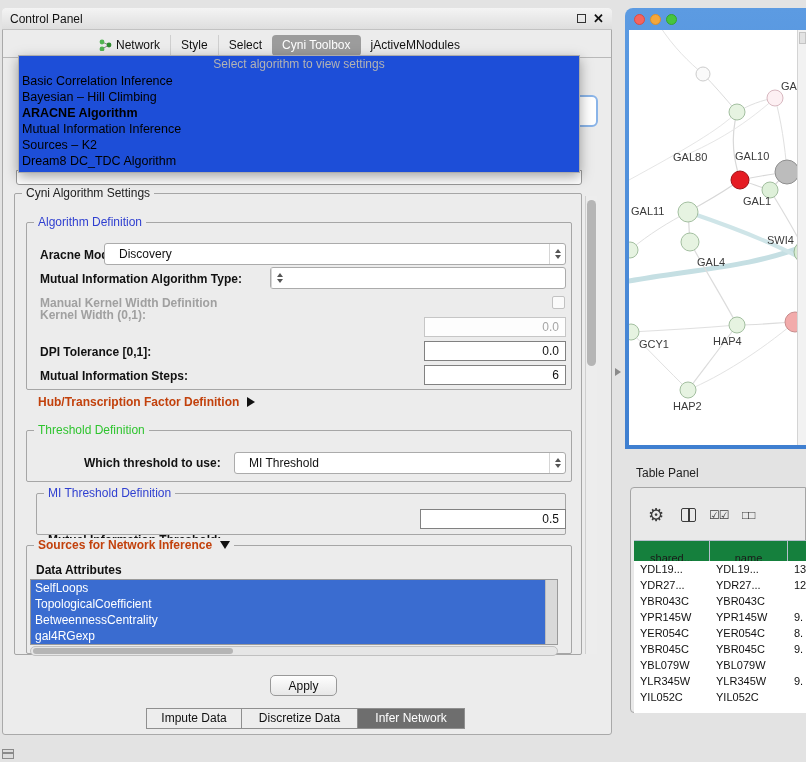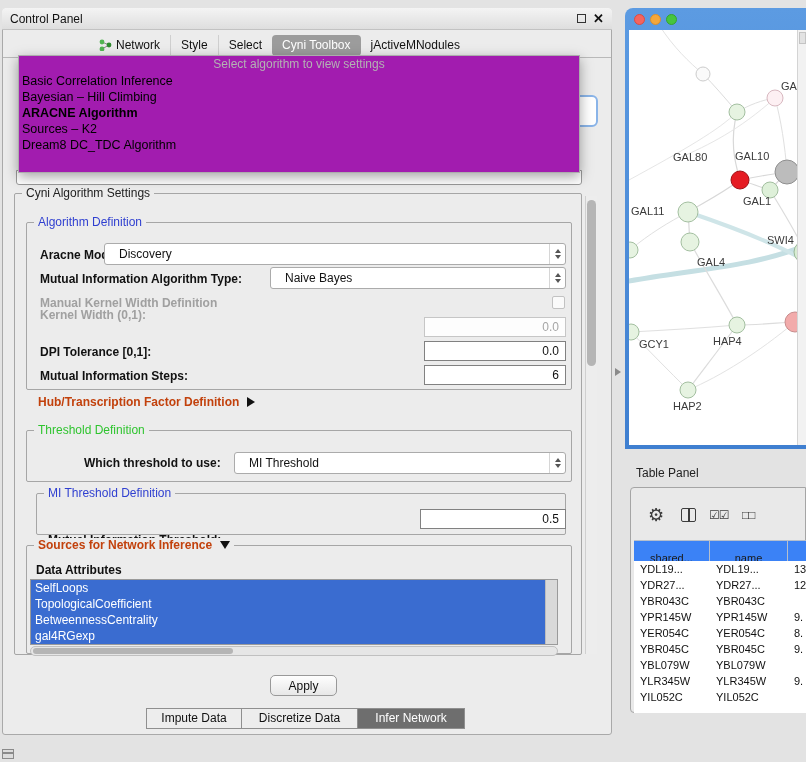--- a/index.html
+++ b/index.html
@@ -15,21 +15,21 @@
   .float-ic{position:absolute;right:26px;top:6px;width:9px;height:9px;border:1.5px solid #333}
   .close-ic{position:absolute;right:8px;top:3px;font-size:13px;font-weight:bold;color:#111}
 
   .tabbar{left:3px;top:33px;width:608px;height:25px;border-bottom:1px solid #b9b9b9;display:flex;align-items:center;padding-left:86px}
   .tab{height:21px;line-height:21px;padding:0 10px;font-size:12px;color:#111;white-space:nowrap;display:flex;align-items:center;gap:4px}
   .tab + .tab{border-left:1px solid #cfcfcf}
   .tab.active{background:#9c9c9c;color:#fff;border-radius:4px;border-left:none}
   .tab.after-active{border-left:none}
 
   
-  .popup{left:18px;top:55px;width:562px;height:118px;background:#a21caf;border:1px solid #acacac;box-shadow:0 4px 12px rgba(0,0,0,.35);z-index:60;font-size:12.5px}
+  .popup{left:18px;top:55px;width:562px;height:118px;background:#1d4ed8;border:1px solid #acacac;box-shadow:0 4px 12px rgba(0,0,0,.35);z-index:60;font-size:12.5px}
   .popup .prompt{color:#b3b3b3;text-align:center;height:17px;line-height:17px;font-size:12px}
   .popup .item{height:16px;line-height:16px;padding-left:3px;color:#000}
   .popup .item.sel{font-weight:bold}
 
   .combo-sliver{left:16px;top:170px;width:566px;height:15px;background:#fff;border:1px solid #9a9a9a;border-radius:0 0 3px 3px;z-index:5}
   .focus-box{left:558px;top:95px;width:40px;height:32px;background:#fff;border:2px solid #8ab4e8;border-radius:6px;z-index:4}
 
   .grp{position:absolute;border:1px solid #a6a6a6;border-radius:2px}
   .grp-title{position:absolute;top:-8px;left:8px;background:#ececec;padding:0 4px;font-size:12px;color:#222;white-space:nowrap}
   .blue{color:#2f3fd0}
@@ -80,21 +80,21 @@
   .net-sb .box{position:absolute;top:2px;left:1px;width:7px;height:12px;background:#e2e2e2;border:1px solid #c4c4c4}
 
   
   .tp-title{left:636px;top:466px;font-size:12px;color:#222}
   .twin{left:630px;top:487px;width:176px;height:226px;background:#e9e9e9;border:1px solid #a5a5a5;border-radius:4px 0 0 4px;overflow:hidden}
   .tool-ic{position:absolute;color:#3c3c3c}
   .gear{font-size:18px}
   .colbrowser{width:15px;height:14px;border:1.5px solid #3c3c3c;border-radius:2px}
   .colbrowser::before{content:"";position:absolute;left:6px;top:0;width:1.5px;height:100%;background:#3c3c3c}
   .chkpair{font-size:12px;letter-spacing:-1px}
-  .thead{left:634px;top:540px;height:35px;display:flex;font-size:11px;color:#1a1a1a;background:#3b82f6;border-top:1px solid #b6bfcc;border-bottom:1px solid #b6bfcc;overflow:hidden;width:172px}
+  .thead{left:634px;top:540px;height:35px;display:flex;font-size:11px;color:#1a1a1a;background:#15803d;border-top:1px solid #b6bfcc;border-bottom:1px solid #b6bfcc;overflow:hidden;width:172px}
   .th{border-right:1px solid #b6bfcc;display:flex;align-items:center;justify-content:center;height:100%;flex:none}
   .trows{left:634px;top:561px;width:172px;height:152px;background:#fff;overflow:hidden;font-size:11px;color:#111}
   .tr{display:flex;height:16px;line-height:16px}
   .td{flex:none;padding-left:6px;overflow:hidden;white-space:nowrap}
   .c1{width:76px}.c2{width:78px}.c3{width:60px}
 
   .mini-ic{left:2px;top:749px;width:12px;height:10px;border:1.5px solid #8a8a8a;background:#dcdcdc}
   .mini-ic::before{content:"";position:absolute;left:0;top:2px;width:100%;height:1.5px;background:#8a8a8a}
 
   .net-ic{width:13px;height:12px;display:inline-block}
@@ -130,20 +130,21 @@
   </div>
 
   <div class="abs focus-box"></div>
   <div class="abs combo-sliver"></div>
 
   <div class="abs popup">
     <div class="prompt">Select algorithm to view settings</div>
     <div class="item">Basic Correlation Inference</div>
     <div class="item">Bayesian – Hill Climbing</div>
     <div class="item sel">ARACNE Algorithm</div>
+    <div class="item">Mutual Information Inference</div>
     <div class="item">Sources – K2</div>
     <div class="item">Dream8 DC_TDC Algorithm</div>
   </div>
 
   <div class="grp" style="left:14px;top:193px;width:568px;height:462px;overflow:hidden"></div>
   <span class="grp-title abs" style="left:22px;top:186px">Cyni Algorithm Settings</span>
 
   <div class="grp" style="left:26px;top:222px;width:546px;height:168px"></div>
   <span class="grp-title abs blue" style="left:34px;top:215px">Algorithm Definition</span>
 
@@ -151,21 +152,20 @@
   <div class="combo" style="left:104px;top:243px;width:462px;height:22px">
     <span class="txt">Discovery</span>
     <span class="arrows">
         <span class="tri-up"></span>
         <span class="tri-dn"></span>
       </span>
   </div>
 
   <span class="lbl" style="left:40px;top:272px">Mutual Information Algorithm Type:</span>
   <div class="combo" style="left:270px;top:267px;width:296px;height:22px">
-    <span class="txt">Naive Bayes</span>
     <span class="arrows">
         <span class="tri-up"></span>
         <span class="tri-dn"></span>
       </span>
   </div>
 
   <span class="lbl dis" style="left:40px;top:296px">Manual Kernel Width Definition</span>
   <span class="chk" style="left:552px;top:296px"></span>
 
   <span class="lbl dis" style="left:40px;top:308px">Kernel Width (0,1):</span>

